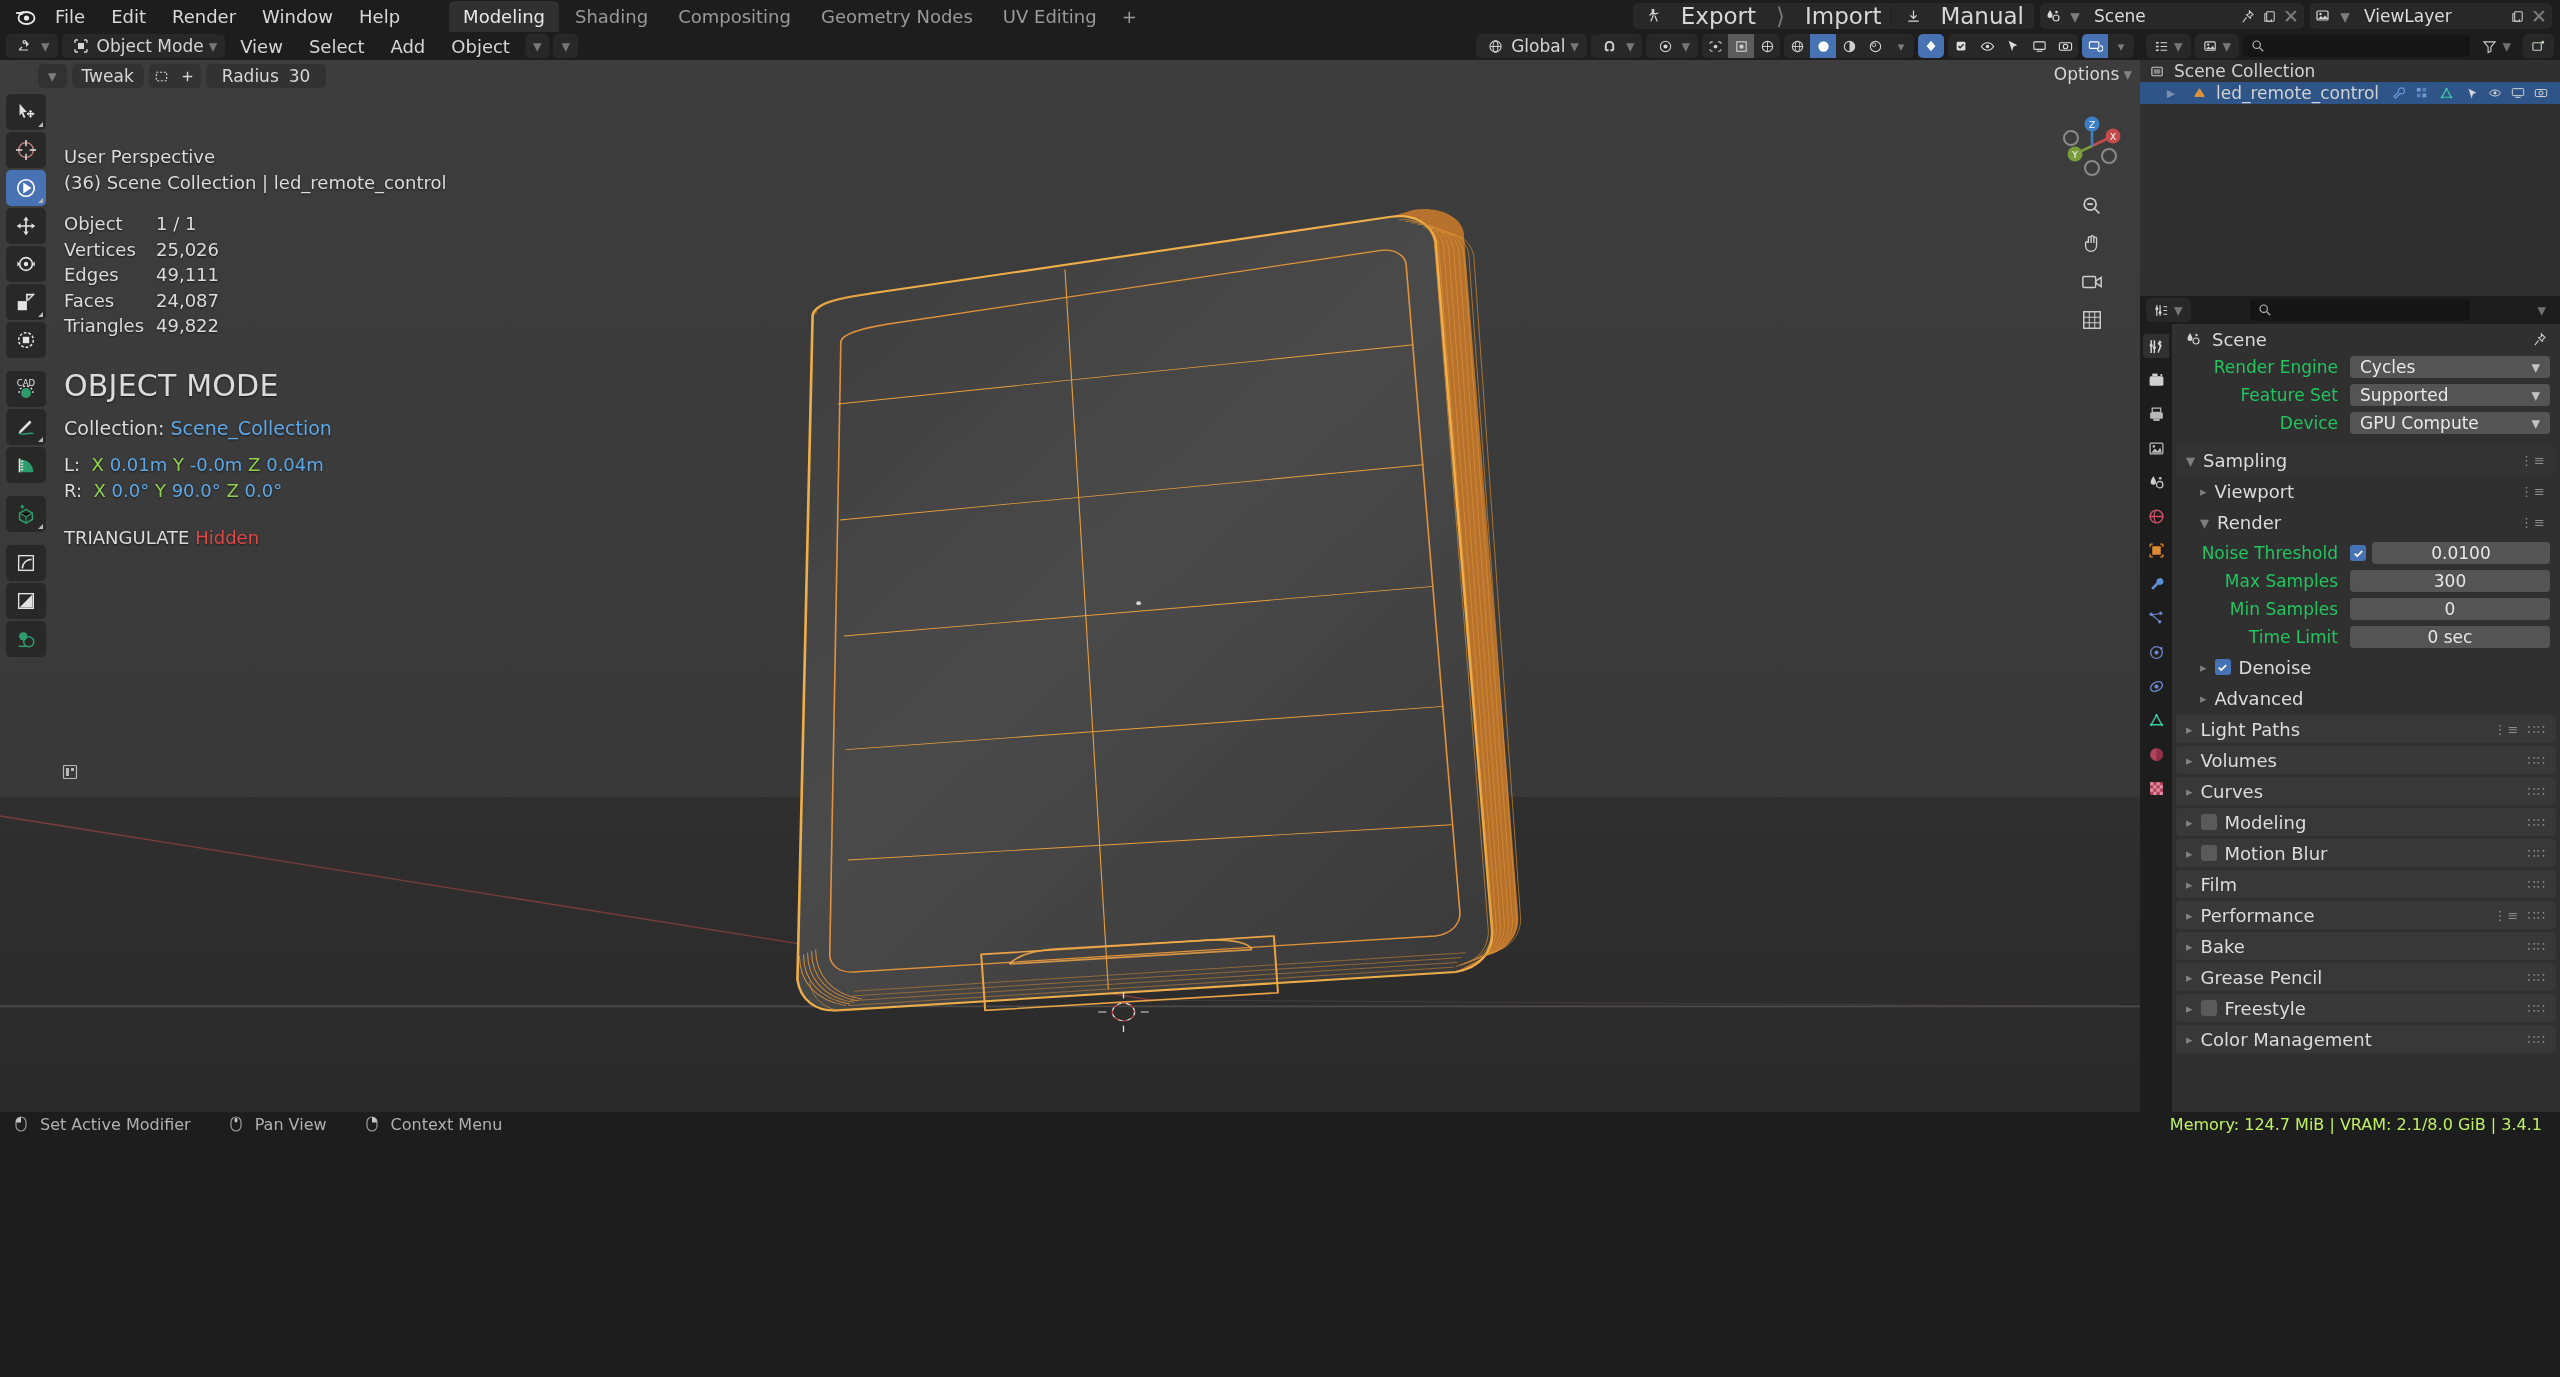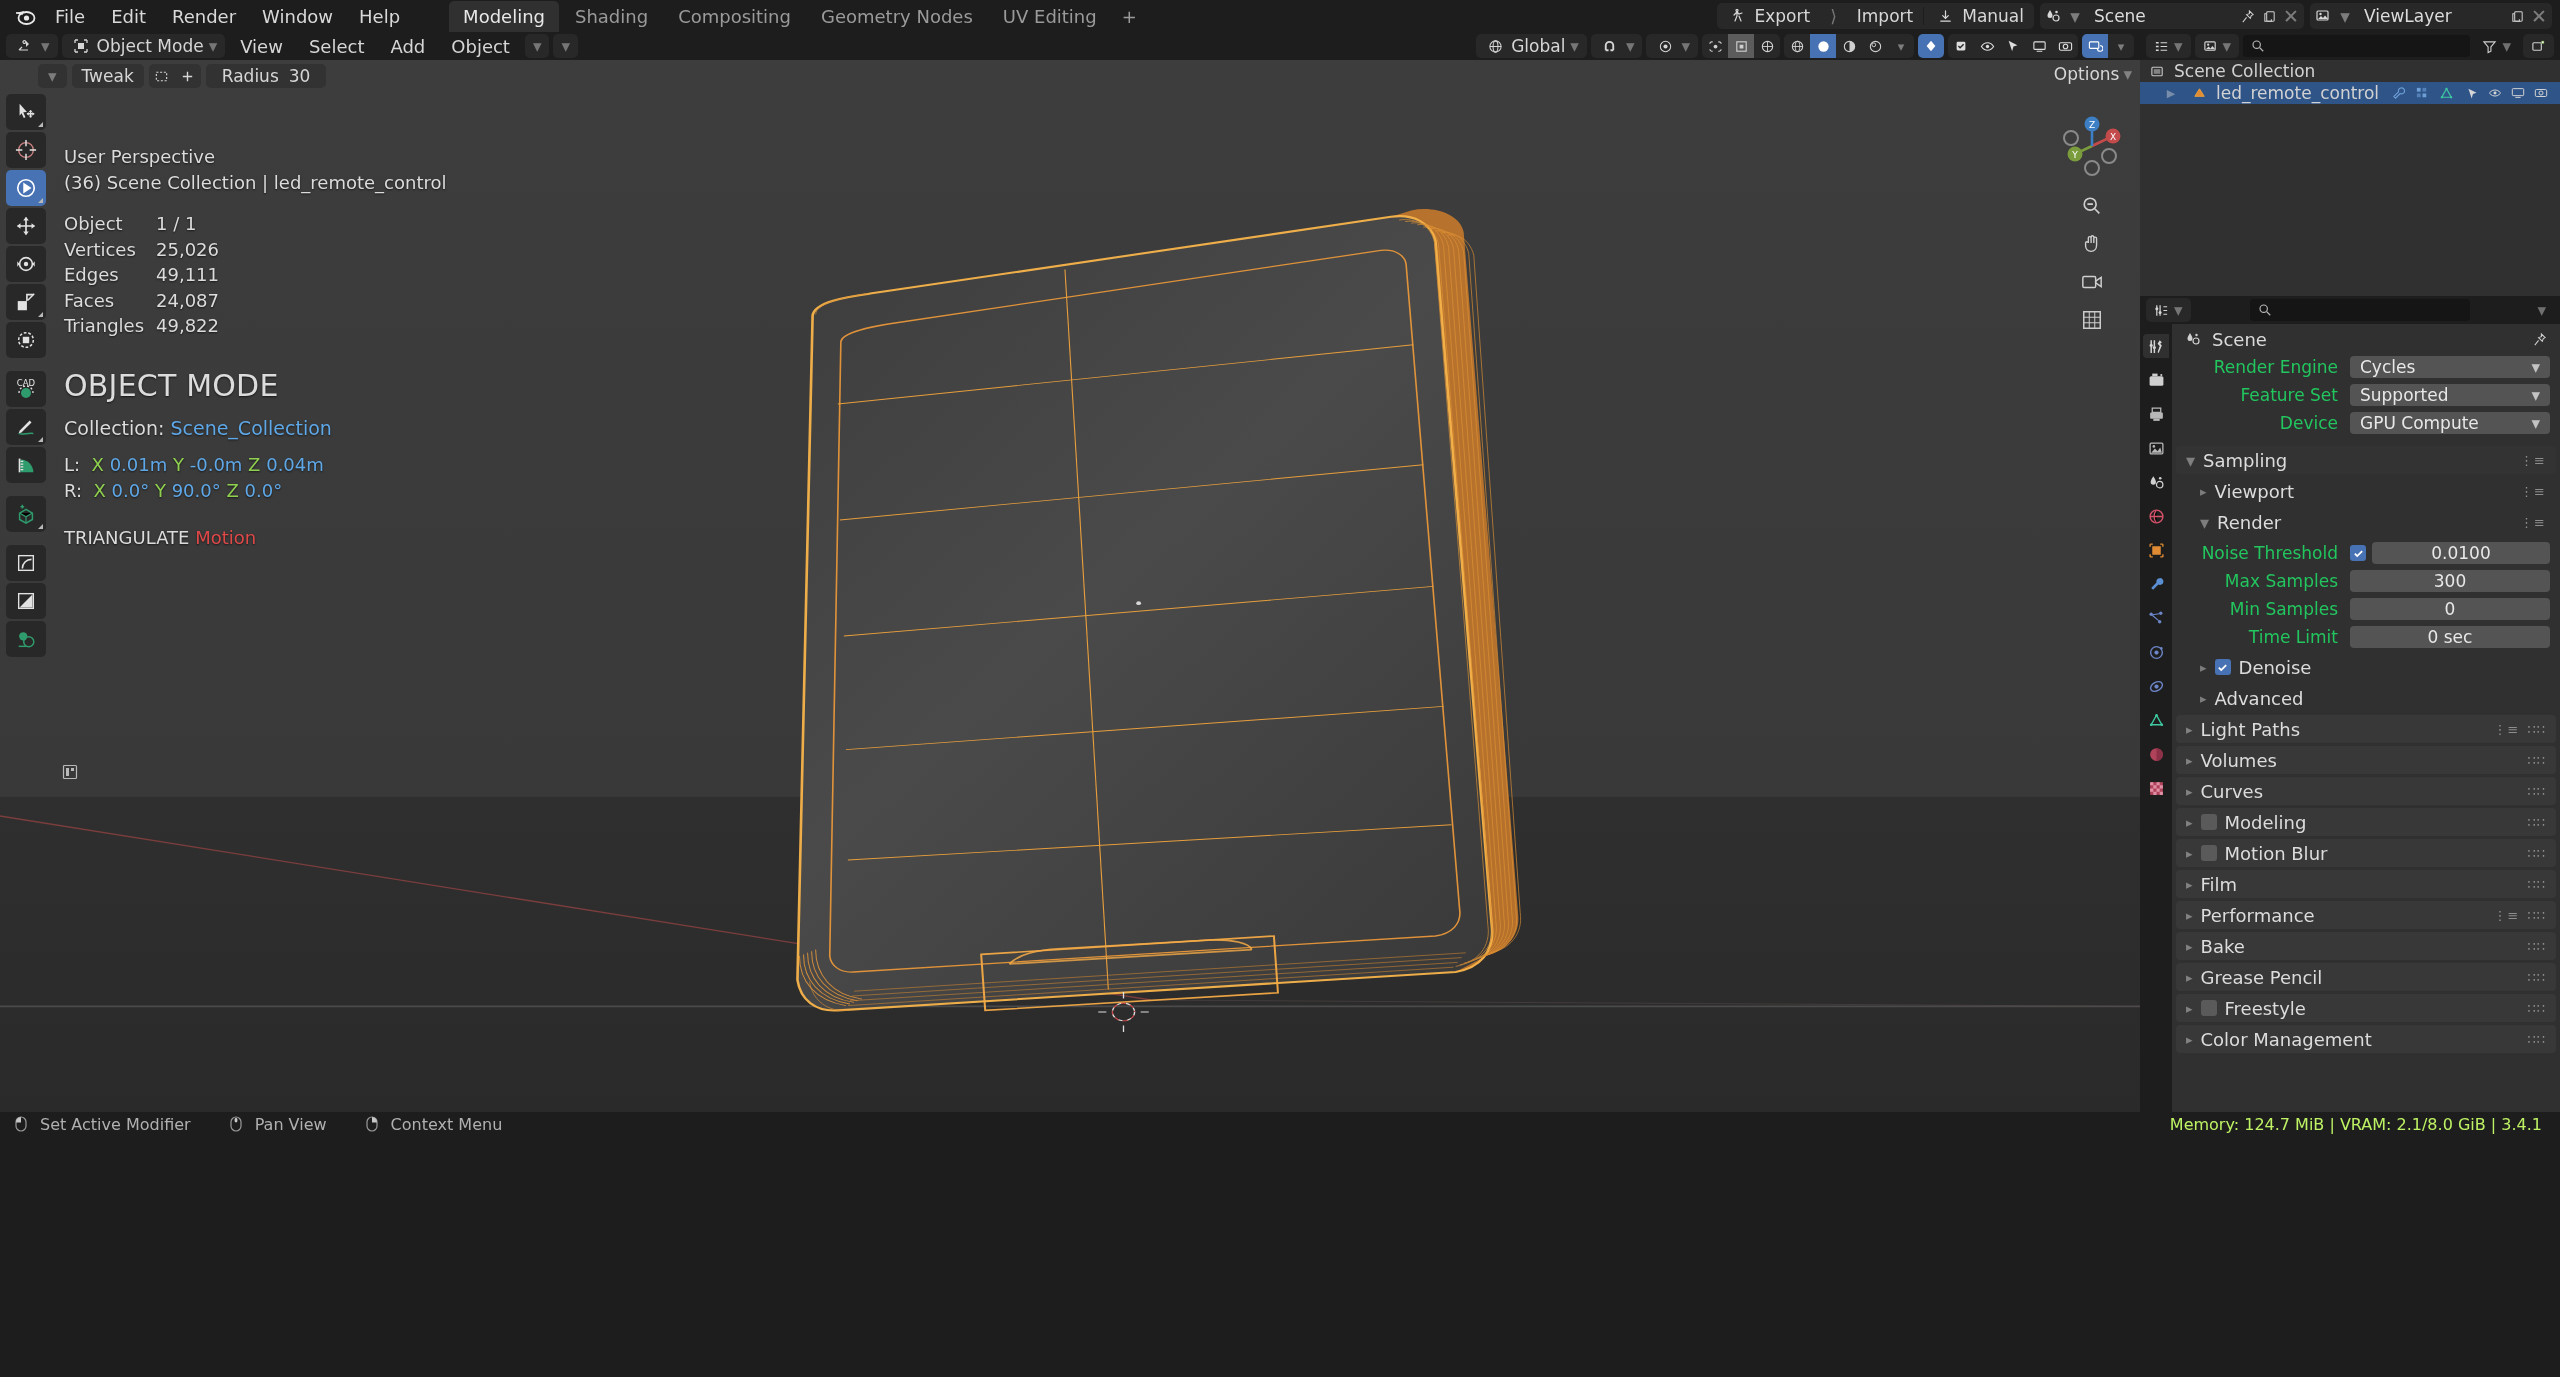--- a/index.html
+++ b/index.html
@@ -19,21 +19,21 @@
     padding: 0 8px; flex: none; gap: 0px;
   }
   .blender-logo { width: 34px; height: 30px; display: flex; align-items: center; justify-content: center; }
   .menu-item { padding: 3px 13px; color: #d9d9d9; font-size: 18px; border-radius: 4px; white-space: nowrap; }
   .wstabs { display: flex; align-items: center; margin-left: 12px; gap: 2px; padding-left: 24px; }
   .wstab { padding: 5px 14px; font-size: 18px; color: #9a9a9a; border-radius: 5px 5px 0 0; white-space: nowrap; }
   .wstab.active { background: #303030; color: #e8e8e8; }
   .wstab.plus { color: #9a9a9a; padding: 5px 9px; }
   .topbar-spacer { flex: 1 1 auto; }
   .tb-group { display: flex; align-items: center; background: #282828; border-radius: 5px; height: 26px; margin-left: 6px; overflow: hidden; }
-  .tb-btn { display: flex; align-items: center; gap: 6px; padding: 0 10px; height: 26px; color: #d7d7d7; font-size: 17px; white-space: nowrap; }
+  .tb-btn { display: flex; align-items: center; gap: 16px; padding: 0 10px; height: 26px; color: #d7d7d7; font-size: 23px; white-space: nowrap; }
   .tb-sep { width: 1px; height: 18px; background: #1d1d1d; }
   .tb-field { display: flex; align-items: center; height: 26px; background: #282828; border-radius: 5px; margin-left: 6px; padding: 0 2px; }
   .tb-id { display: flex; align-items: center; gap: 6px; background: #282828; height: 26px; padding: 0 8px; font-size: 17px; color: #dcdcdc; min-width: 150px;}
   .icon-sq { width: 22px; height: 22px; display: inline-flex; align-items: center; justify-content: center; flex: none; }
   .dim { opacity: 0.45; }
 
   
   .workarea { flex: 1 1 auto; display: flex; position: relative; background: #1d1d1d; min-height: 0; }
   .viewport-col { flex: 1 1 auto; display: flex; flex-direction: column; min-width: 0; padding: 0 0 0 0; }
 
@@ -706,21 +706,21 @@
               <span class="c-green">X</span>
               <span class="c-blue">0.0°</span>
               <span class="c-green">Y</span>
               <span class="c-blue">90.0°</span>
               <span class="c-green">Z</span>
               <span class="c-blue">0.0°</span>
             </div>
 
             <div class="om-mod">
               <span>TRIANGULATE</span>
-              <span class="c-red">Motion</span>
+              <span class="c-red">Hidden</span>
             </div>
           </div>
 
           <div class="float-icon">
             <svg width="18" height="18" viewBox="0 0 18 18">
                 <rect x="2.5" y="2.5" width="13" height="13" rx="1" fill="none" stroke="#b9b9b9" stroke-width="1.2"></rect>
                 <path d="M5 5h3v8H5zM10 5h3v3h-3z" fill="#b9b9b9"></path>
               </svg>
           </div>
 

